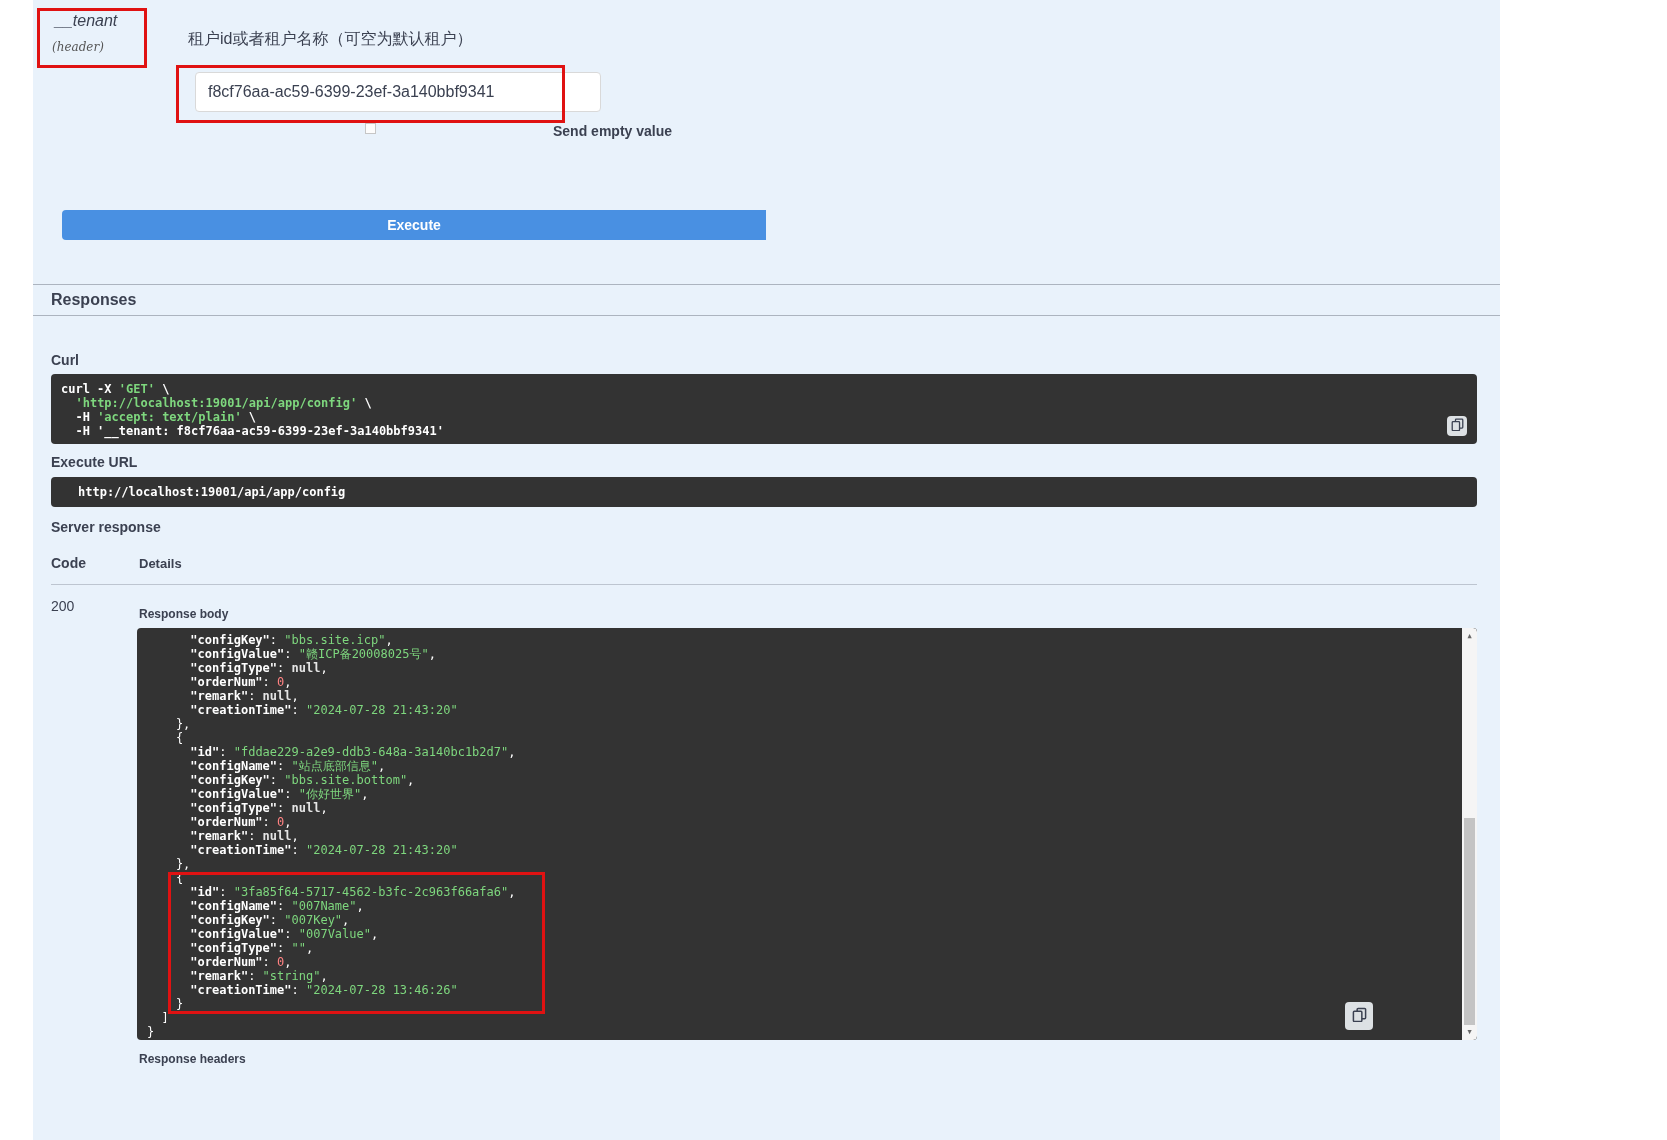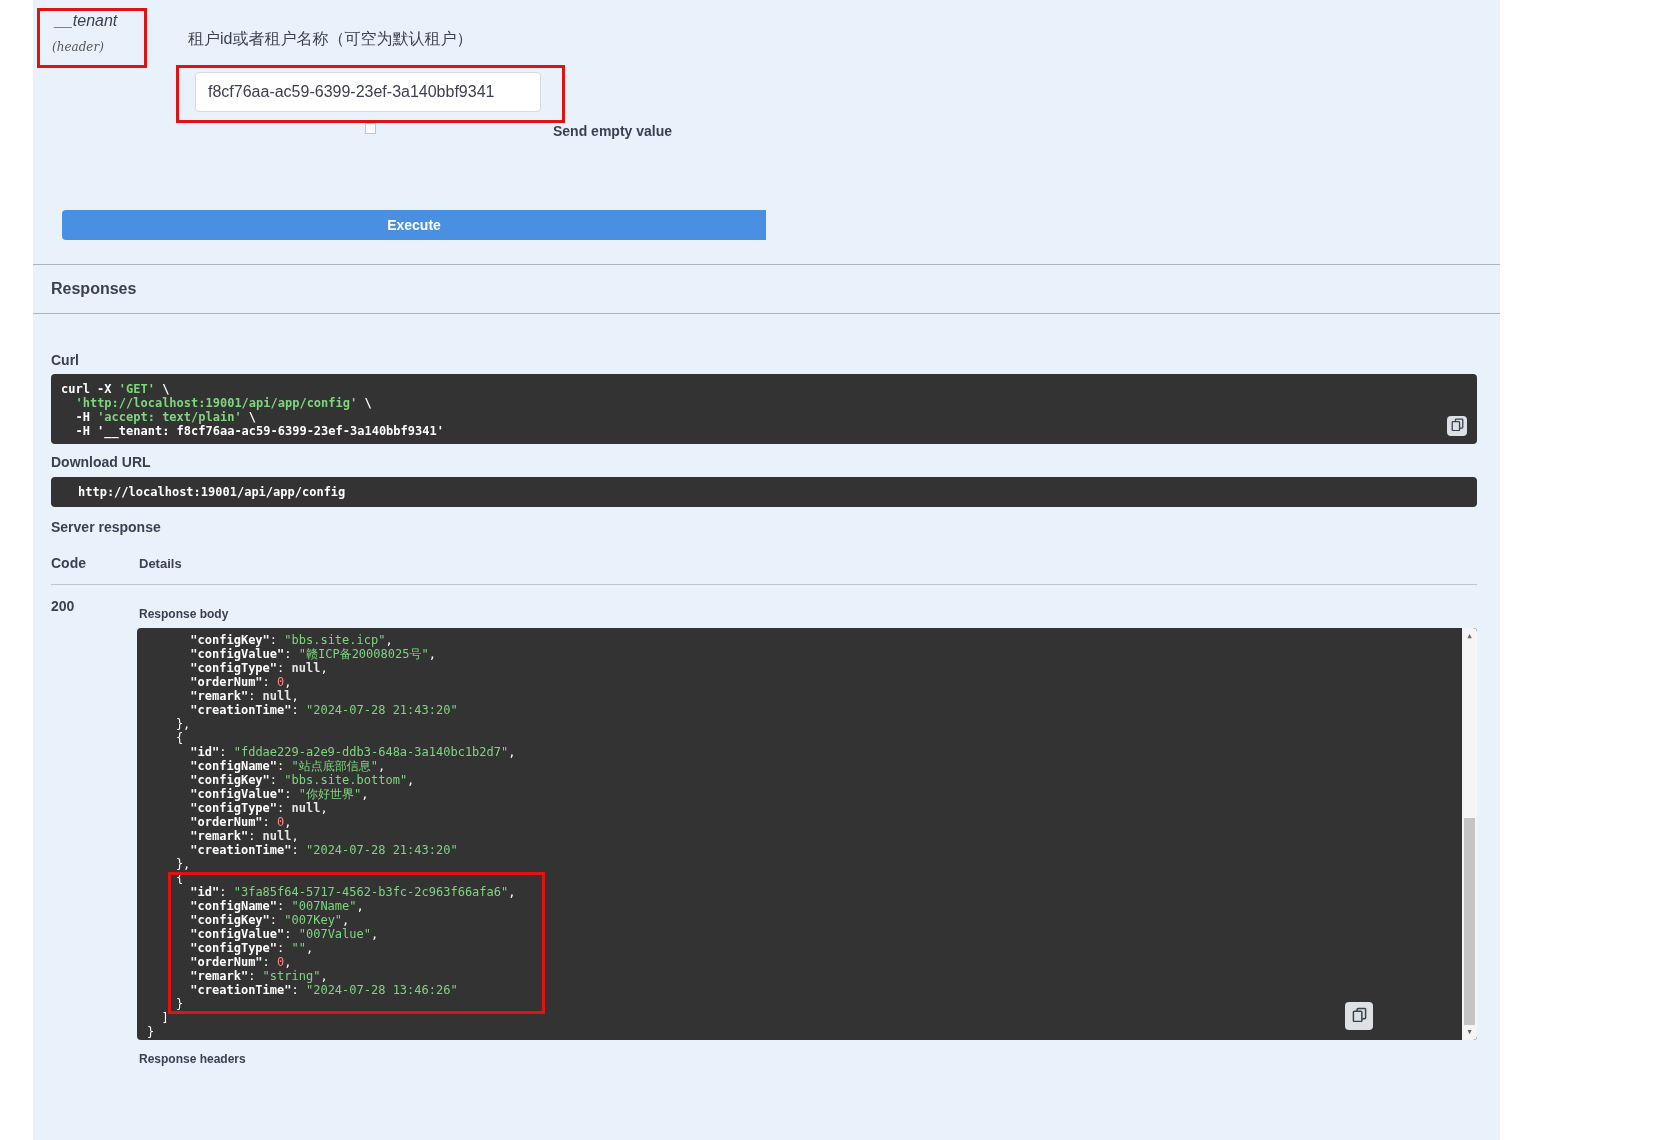--- a/index.html
+++ b/index.html
@@ -9,42 +9,42 @@
 
   
   .ann { position:absolute; border:3px solid #e01212; pointer-events:none; z-index:20; }
   .param-ann { left:4px; top:8px; width:110px; height:60px; }
   .input-ann { left:143px; top:65px; width:389px; height:58px; }
 
   .param-name { position:absolute; left:22px; top:12px; font-size:16px; color:#3b4151;font-style:italic; }
   .param-in { position:absolute; left:19px; top:40px; font-family:"DejaVu Serif", serif; font-style:italic; font-size:12px; color:#555; }
   .param-desc { position:absolute; left:155px; top:29px; font-size:16px; color:#3b4151; }
 
-  .tenant-input { position:absolute; left:162px; top:72px; width:346px; height:40px; border:1px solid #d9d9d9; border-radius:4px; padding:16px 12px; font-size:16px; color:#3b4151; background:#fff; font-family:"Liberation Sans", sans-serif; }
+  .tenant-input { position:absolute; left:162px; top:72px; width:406px; height:40px; border:1px solid #d9d9d9; border-radius:4px; padding:16px 12px; font-size:16px; color:#3b4151; background:#fff; font-family:"Liberation Sans", sans-serif; }
   .checkbox { position:absolute; left:332px; top:123px; width:11px; height:11px; border:1px solid #c6c6c6; background:#fdfdfd; display:inline-block; }
   .send-empty { position:absolute; left:520px; top:123px; font-size:14px; font-weight:bold; color:#3b4151; }
 
   .execute { position:absolute; left:29px; top:210px; width:704px; height:30px; background:#4990e2; color:#fff; font-weight:bold; font-size:14px; border:none; border-radius:4px 0 0 4px; cursor:pointer; font-family:"Liberation Sans", sans-serif; }
   .clear { position:absolute; left:733px; top:210px; width:701px; height:30px; background:#fff; color:#3b4151; font-weight:bold; font-size:14px; border:1px solid #888; border-radius:0 4px 4px 0; cursor:pointer; font-family:"Liberation Sans", sans-serif; }
 
-  .responses-header { position:absolute; left:0; top:264px; width:100%; height:50px; border-top:1px solid rgba(59,65,81,.35); border-bottom:1px solid rgba(59,65,81,.35); display:flex; align-items:center; padding-left:18px; font-size:16px; font-weight:bold; color:#3b4151; }
+  .responses-header { position:absolute; left:0; top:284px; width:100%; height:32px; border-top:1px solid rgba(59,65,81,.35); border-bottom:1px solid rgba(59,65,81,.35); display:flex; align-items:center; padding-left:18px; font-size:16px; font-weight:bold; color:#3b4151; }
 
   .lbl { position:absolute; font-weight:bold; color:#3b4151; }
   .lbl-14 { font-size:14px; }
   .lbl-13 { font-size:13px; }
   .lbl-12 { font-size:12px; }
   .curl-lbl { left:18px; top:352px; }
   .requrl-lbl { left:18px; top:454px; }
   .srvresp-lbl { left:18px; top:519px; }
   .code-hdr { left:18px; top:555px; }
   .details-hdr { left:106px; top:556px; }
   .respbody-lbl { left:106px; top:607px; }
   .respheaders-lbl { left:106px; top:1052px; }
   .hdr-line { position:absolute; left:18px; top:584px; width:1426px; height:1px; background:rgba(59,65,81,.25); }
-  .status-code { position:absolute; left:18px; top:598px; font-size:14px; color:#3b4151;font-weight:bold; }
+  .status-code { position:absolute; left:18px; top:598px; font-size:14px; color:#3b4151; }
 
   .code-block { position:absolute; background:#333333; border-radius:4px; font-family:"DejaVu Sans Mono", monospace; font-size:12px; color:#fff; }
   .curl-block { left:18px; top:374px; width:1426px; height:70px; padding:8px 10px; font-weight:bold; }
   .url-block { left:18px; top:477px; width:1426px; height:30px; display:flex; align-items:center; padding:0 27px; font-weight:bold; }
   .response-block { left:104px; top:628px; width:1340px; height:412px; overflow:hidden; }
 
   .code-lines { white-space:pre; line-height:14px; }
   .body-lines { position:absolute; left:10px; top:5px; right:15px; }
   .code-line { white-space:pre; }
   .tok-p { color:#ffffff; }
@@ -94,21 +94,21 @@
       <button class="copy-btn curl-copy">
         <span>
           <svg width="13" height="13" viewBox="0 0 16 16" fill="none" stroke="#3b4151" stroke-width="1.6">
             <rect x="5.5" y="1.5" width="9" height="11" rx="1"></rect>
             <rect x="1.5" y="4.5" width="9" height="11" rx="1" fill="#dde1e4"></rect>
           </svg>
         </span>
       </button>
     </div>
 
-    <div class="lbl lbl-14 requrl-lbl">Download URL</div>
+    <div class="lbl lbl-14 requrl-lbl">Execute URL</div>
     <div class="code-block url-block">
       <span>http://localhost:19001/api/app/config</span>
     </div>
 
     <div class="lbl lbl-14 srvresp-lbl">Server response</div>
     <div class="lbl lbl-14 code-hdr">Code</div>
     <div class="lbl lbl-13 details-hdr">Details</div>
     <div class="hdr-line"></div>
 
     <div class="status-code">200</div>

